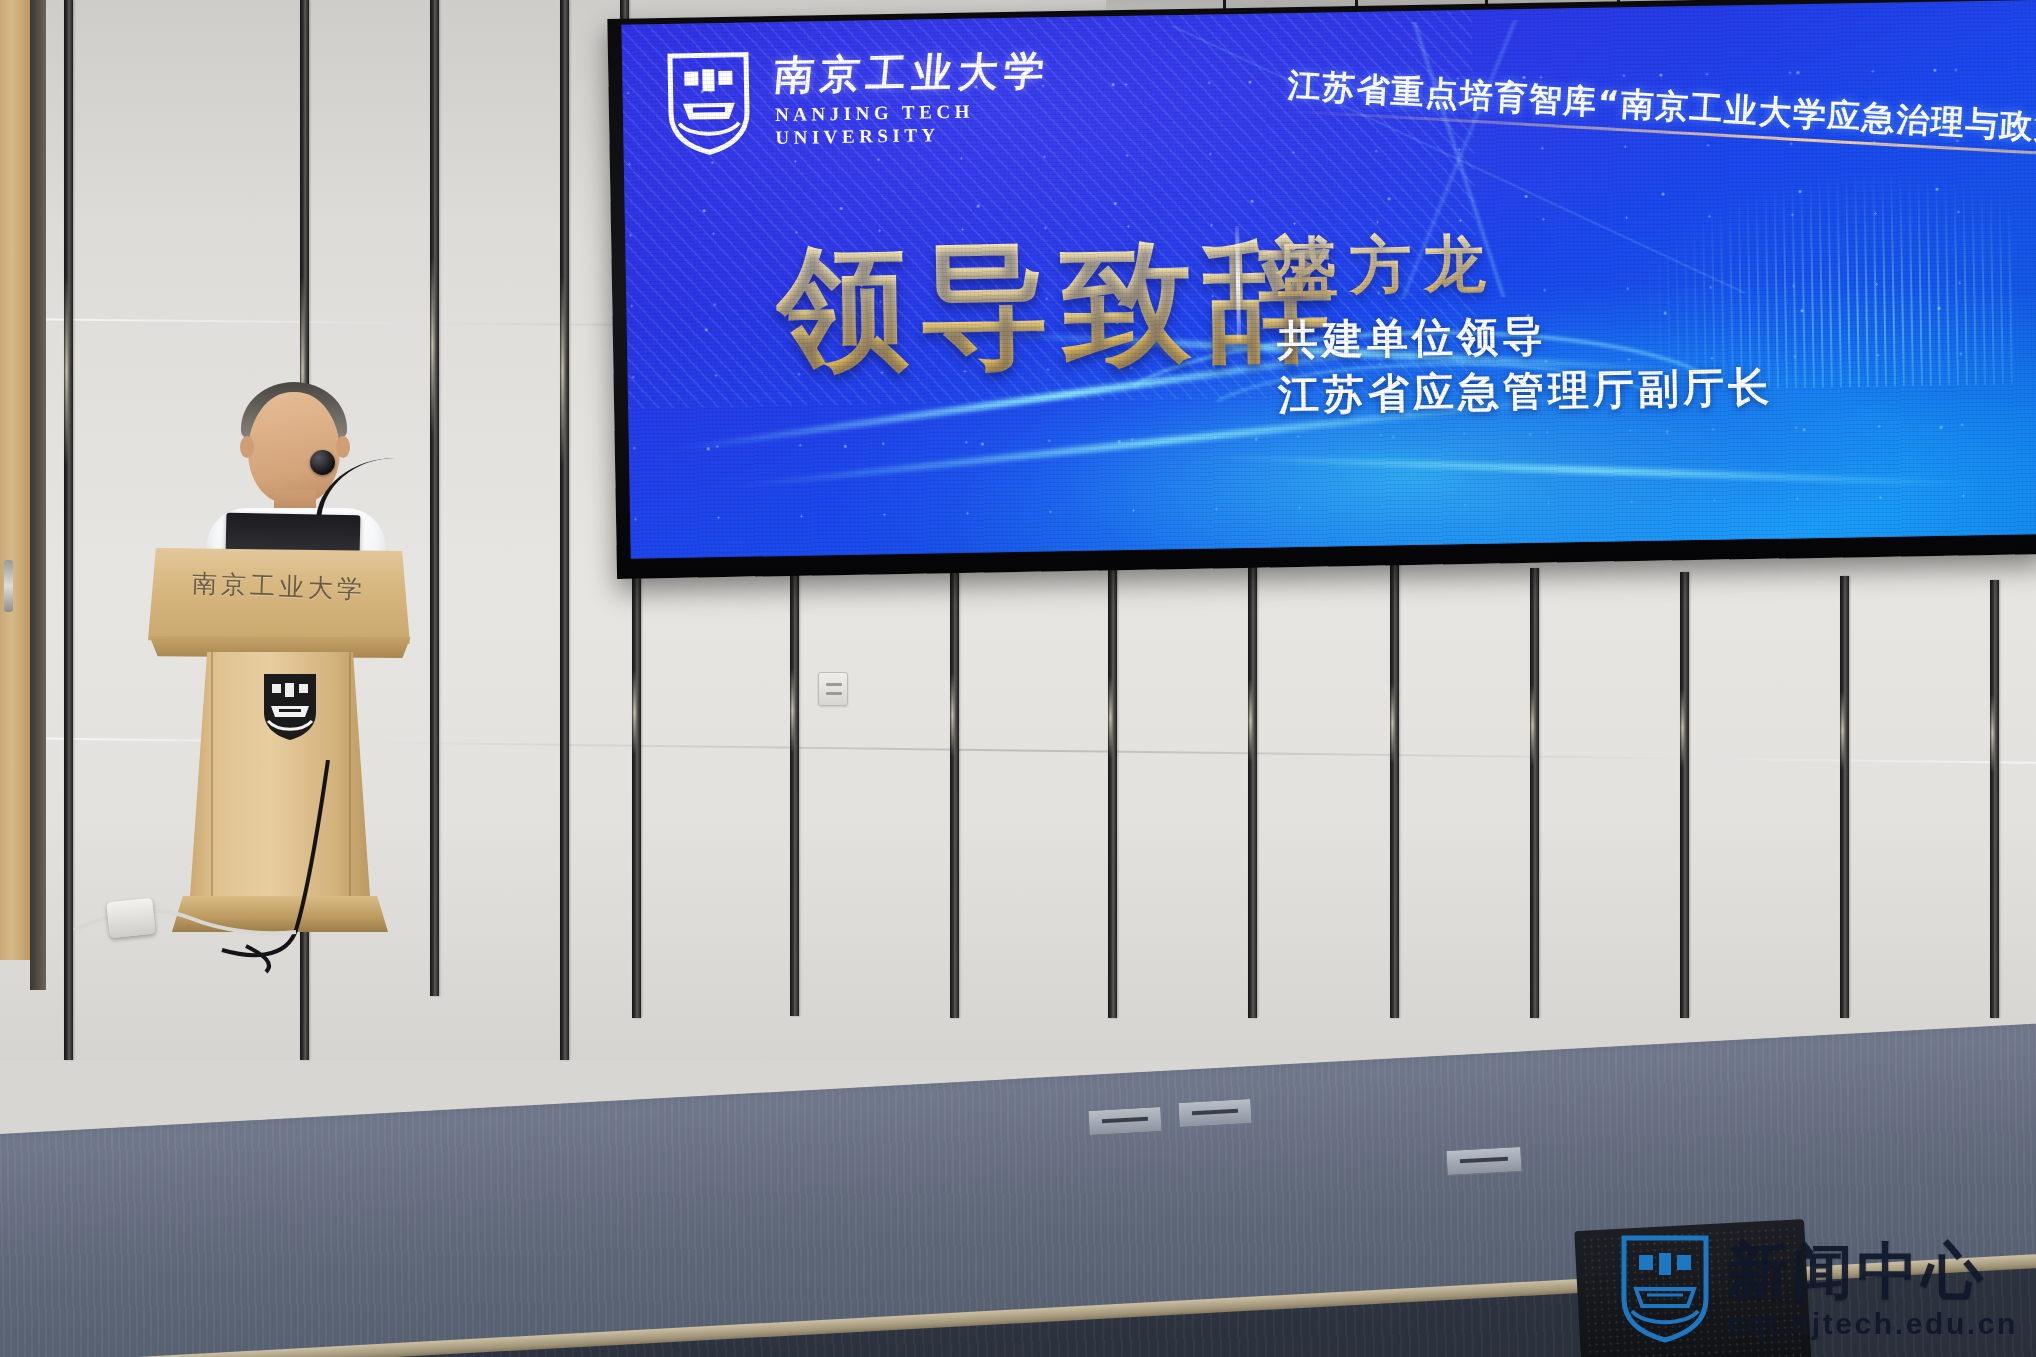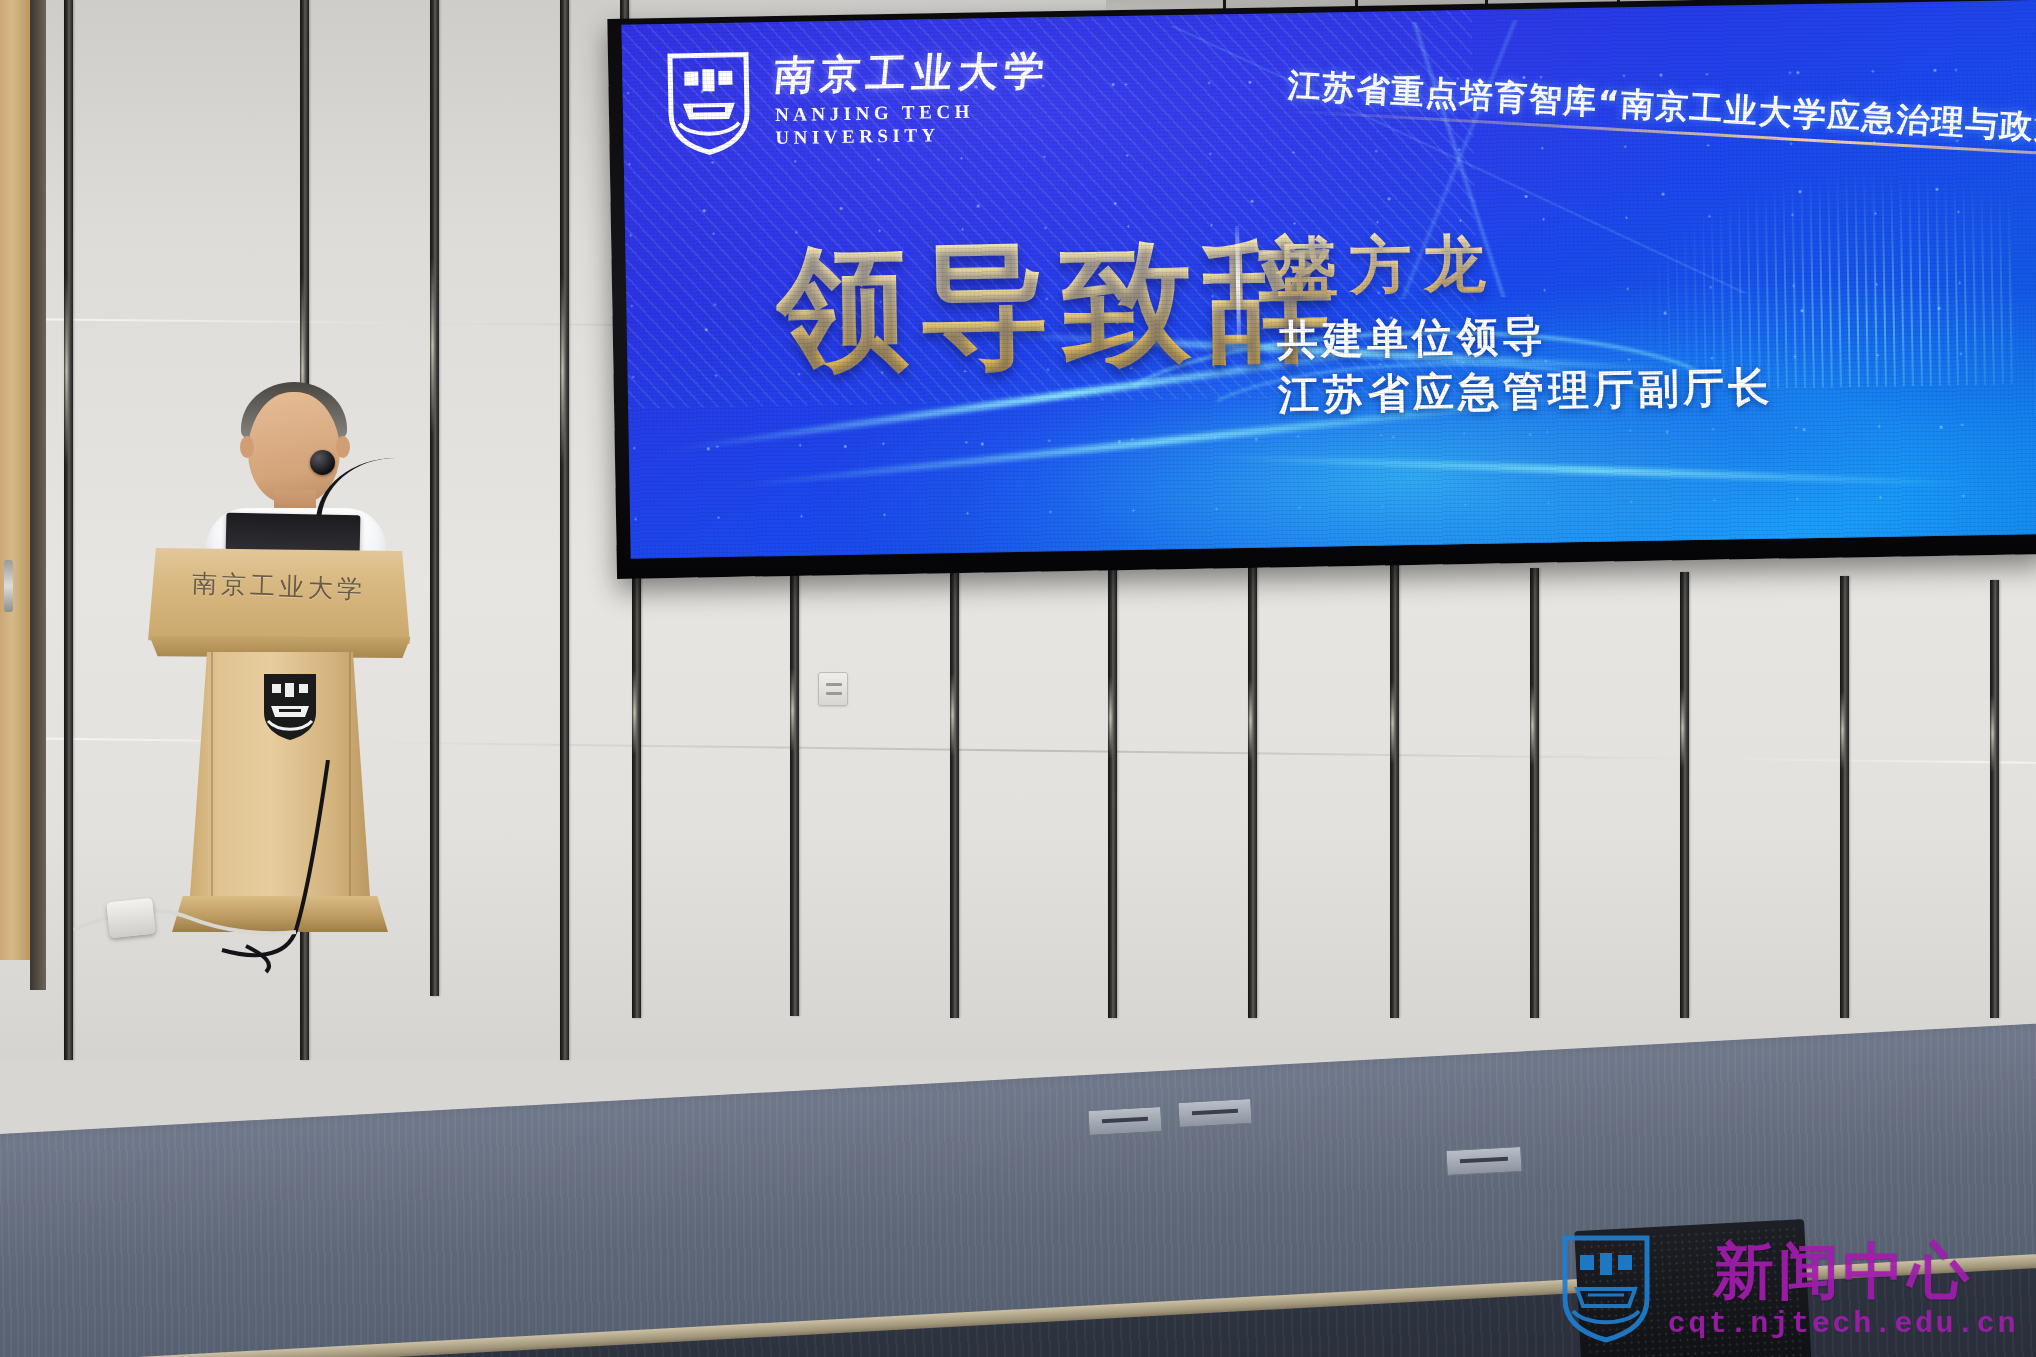--- a/index.html
+++ b/index.html
@@ -333,29 +333,29 @@
     background: radial-gradient(circle at 34% 30%, #55555c, #111114 70%);
     box-shadow:0 1px 3px rgba(0,0,0,.45);
   }
 
   
   .watermark {
     position:absolute; right:18px; bottom:14px; display:flex; align-items:center; gap:16px;
     opacity:.92;
   }
   .wm-shield { width:92px; height:108px; flex:0 0 auto; }
-  .wm-text { color:#a21caf; line-height:1;text-align:center; }
+  .wm-text { color:#0f172a; line-height:1; }
   .wm-cn {
     font-size:61px; font-weight:800; letter-spacing:4px;
     font-family:"DejaVu Sans","Liberation Sans",sans-serif;
     text-shadow:0 1px 2px rgba(0,0,0,.25);
   }
   .wm-url {
     margin-top:8px; font-size:30px; letter-spacing:2.6px; font-weight:600;
-    font-family:Liberation Mono, monospace;
+    font-family:Liberation Sans, sans-serif;
   }
 
   .spk-box {
     position:absolute; background: linear-gradient(180deg,#1d1f24,#0e1014);
     border-radius:4px;
   }
   .spk-box::after{
     content:""; position:absolute; inset:6px;
     background-image: radial-gradient(circle, rgba(255,255,255,.11) .9px, rgba(0,0,0,0) 1.2px);
     background-size:7px 7px;

